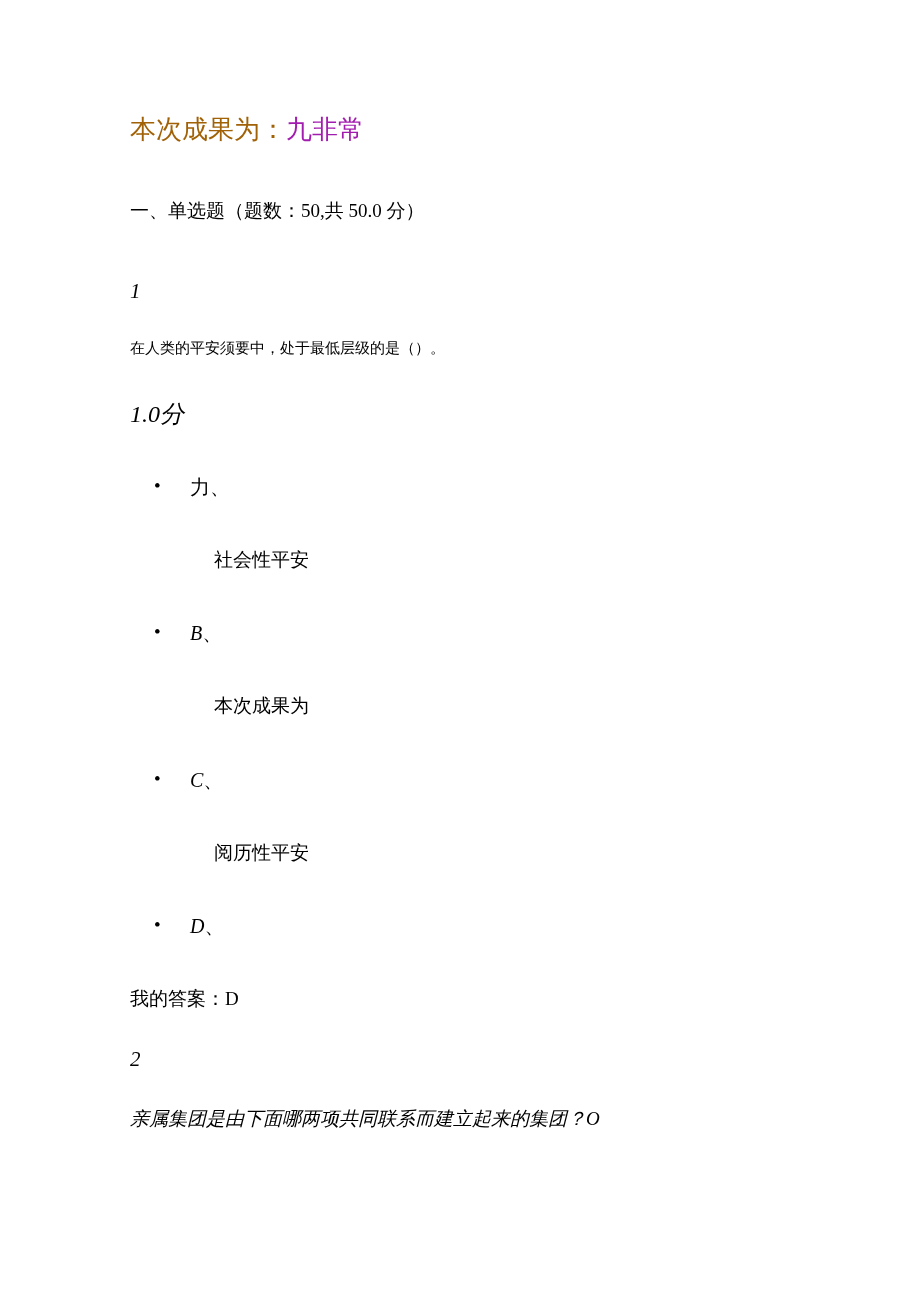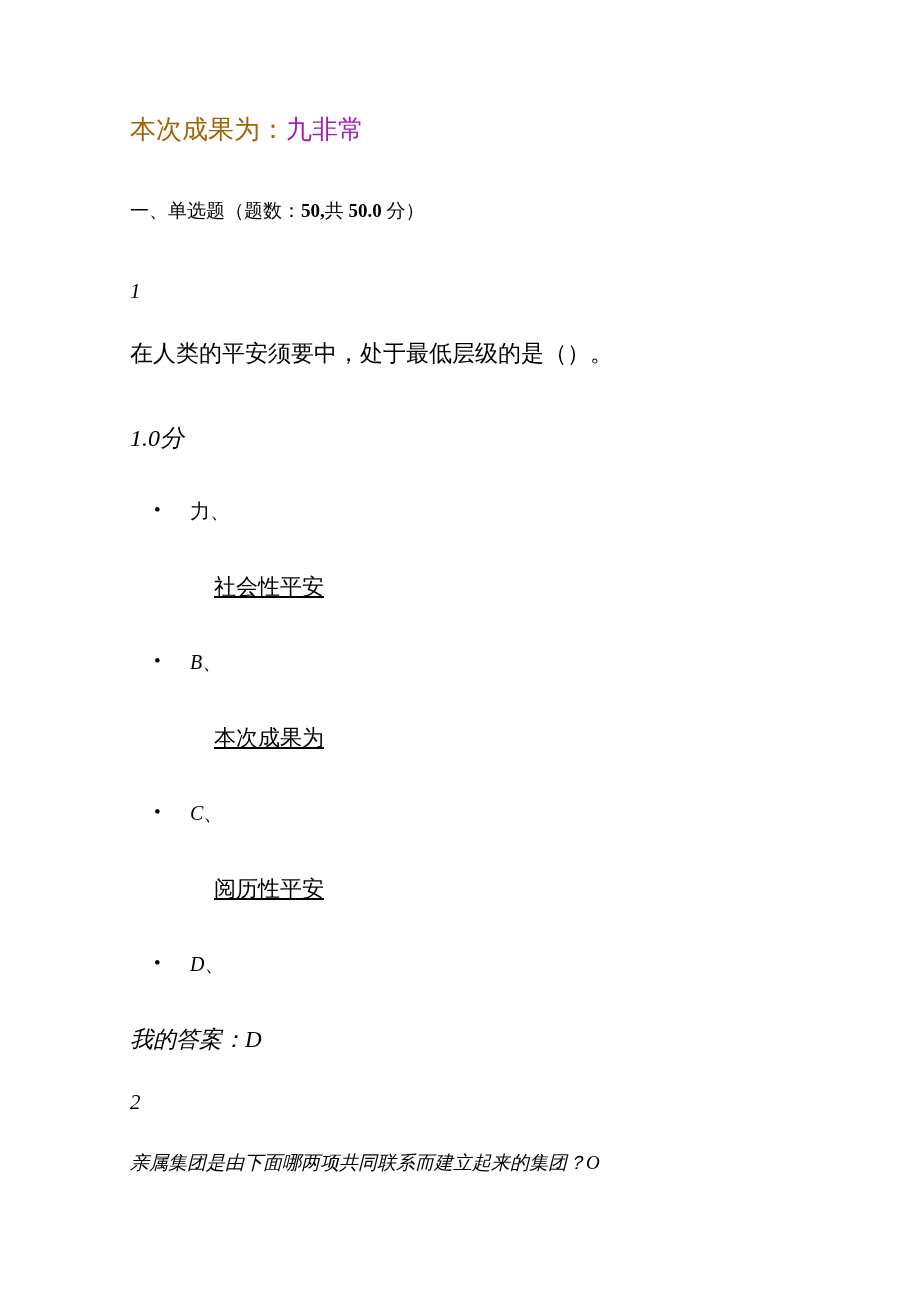--- a/index.html
+++ b/index.html
@@ -24,31 +24,31 @@
     }
     .result-value {
       color: #a21caf;
     }
     .section-header {
       font-size: 19px;
       margin-bottom: 50px;
       color: #000000;
     }
     .section-header .bold {
-      font-weight: bold;
+      font-weight: normal;
     }
     .question-number {
       font-style: italic;
       font-family: "Times New Roman", serif;
       font-size: 21px;
       margin-bottom: 30px;
     }
     .question-text {
-      font-size: 23px;
-      margin-bottom: 48px;
+      font-size: 15px;
+      margin-bottom: 36px;
     }
     .score-text {
       font-style: italic;
       font-family: "Times New Roman", serif;
       font-size: 24px;
       margin-bottom: 40px;
     }
     .score-text .cn {
       font-family: "SimSun", "宋体", serif;
     }
@@ -73,30 +73,28 @@
       font-family: "Times New Roman", serif;
       font-size: 20px;
       margin-bottom: 44px;
       display: block;
     }
     .option-label .cn {
       font-family: "SimSun", "宋体", serif;
       font-style: normal;
     }
     .option-text {
-      font-size: 22px;
-      text-decoration: underline;
+      font-size: 19px;
       display: block;
       margin-left: 24px;
     }
     .answer-line {
-      font-size: 23px;
+      font-size: 19px;
       margin-top: 10px;
       margin-bottom: 30px;
-      font-style: italic;
     }
     .question2-text {
       font-size: 19px;
       font-style: italic;
       font-family: "SimSun", "宋体", serif;
     }
   </style>
 </head>
 <body>
 

